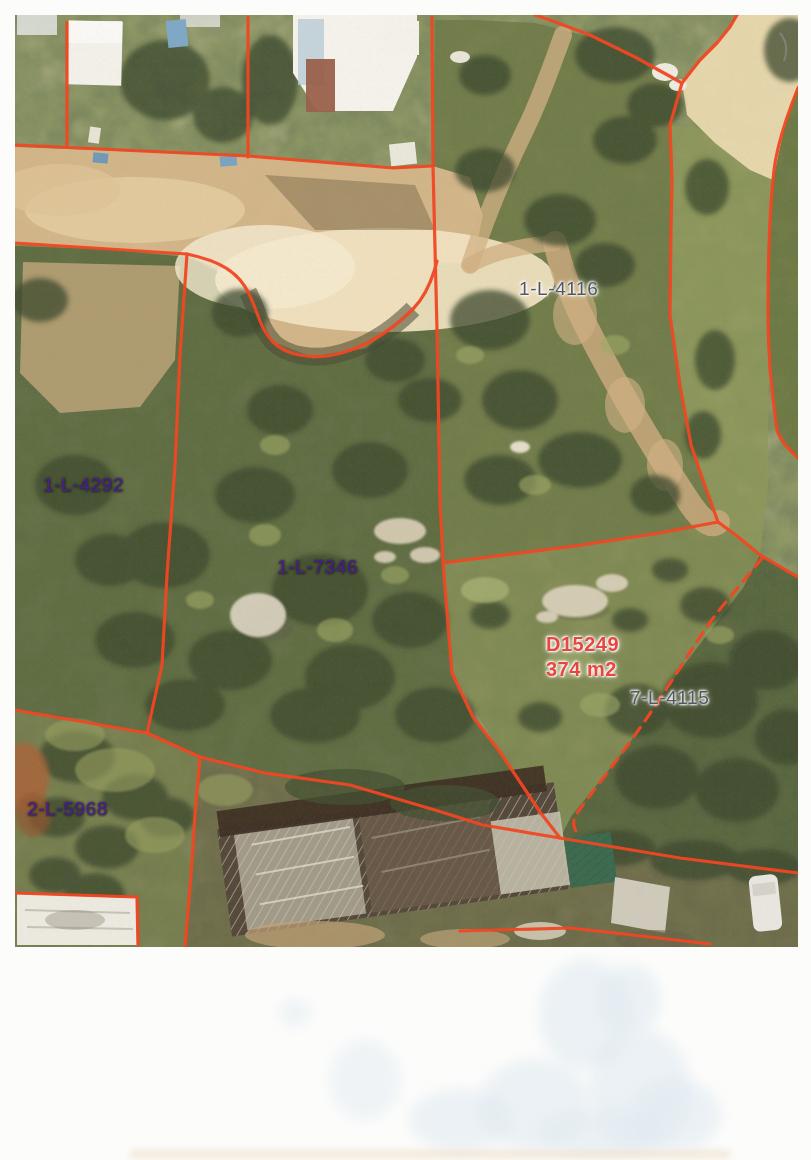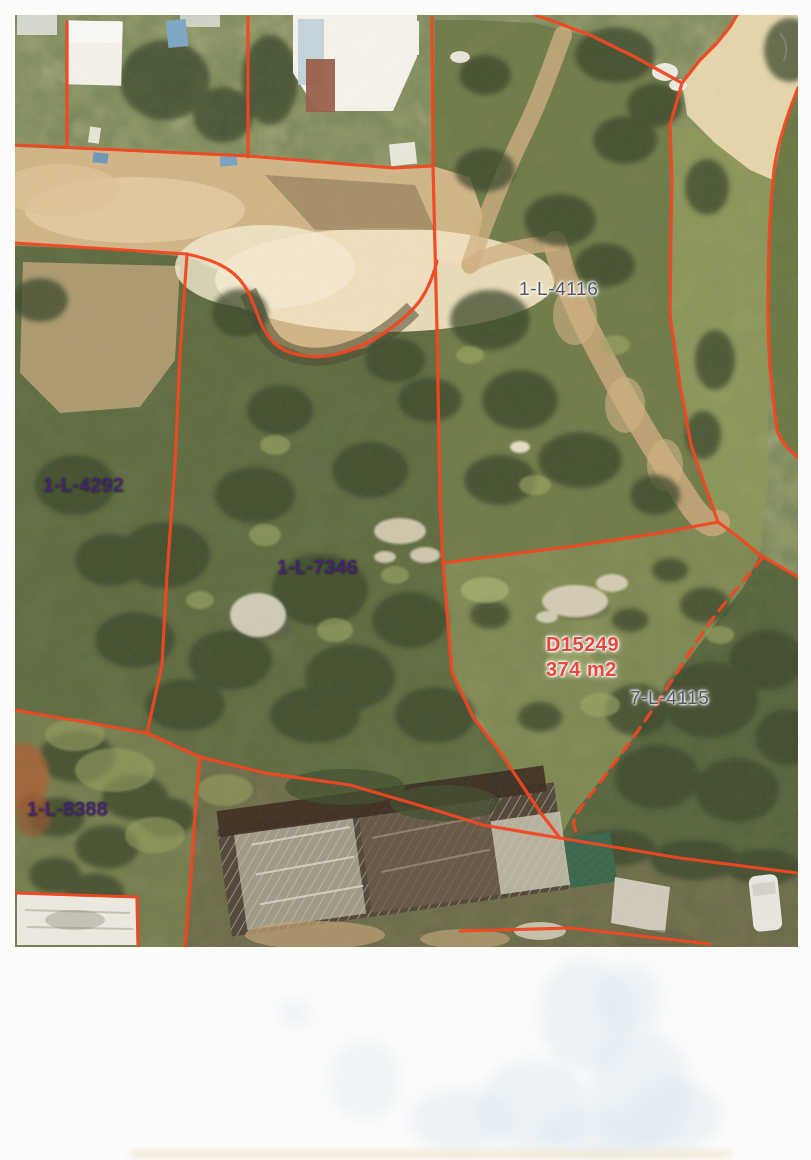--- a/index.html
+++ b/index.html
@@ -288,21 +288,21 @@
     <path stroke-dasharray="11 8" d="M747,543 C725,572 703,593 683,625 C663,656 643,688 620,720 C600,748 578,776 562,798 C557,806 558,813 563,819"></path>
   </g>
 
   <path d="M765,18 q10,12 4,28" stroke="#9aa0a4" stroke-width="2" fill="none" opacity=".45"></path>
 </svg>
 
   <span class="plabel dark" style="left:504px;top:263px">1-L-4116</span>
   <span class="plabel light" style="left:28px;top:459px">1-L-4292</span>
   <span class="plabel light" style="left:262px;top:541px">1-L-7346</span>
   <span class="plabel dark" style="left:615px;top:672px">7-L-4115</span>
-  <span class="plabel light" style="left:12px;top:783px">1-L-8388</span>
+  <span class="plabel light" style="left:12px;top:783px">2-L-5968</span>
 
   <div class="subject">
     <span>D15249</span>
     <span>374 m2</span>
   </div>
 </div>
 
 <div>
   <div class="blob" style="left:540px;top:960px;width:90px;height:110px"></div>
   <div class="blob" style="left:600px;top:965px;width:60px;height:70px"></div>

